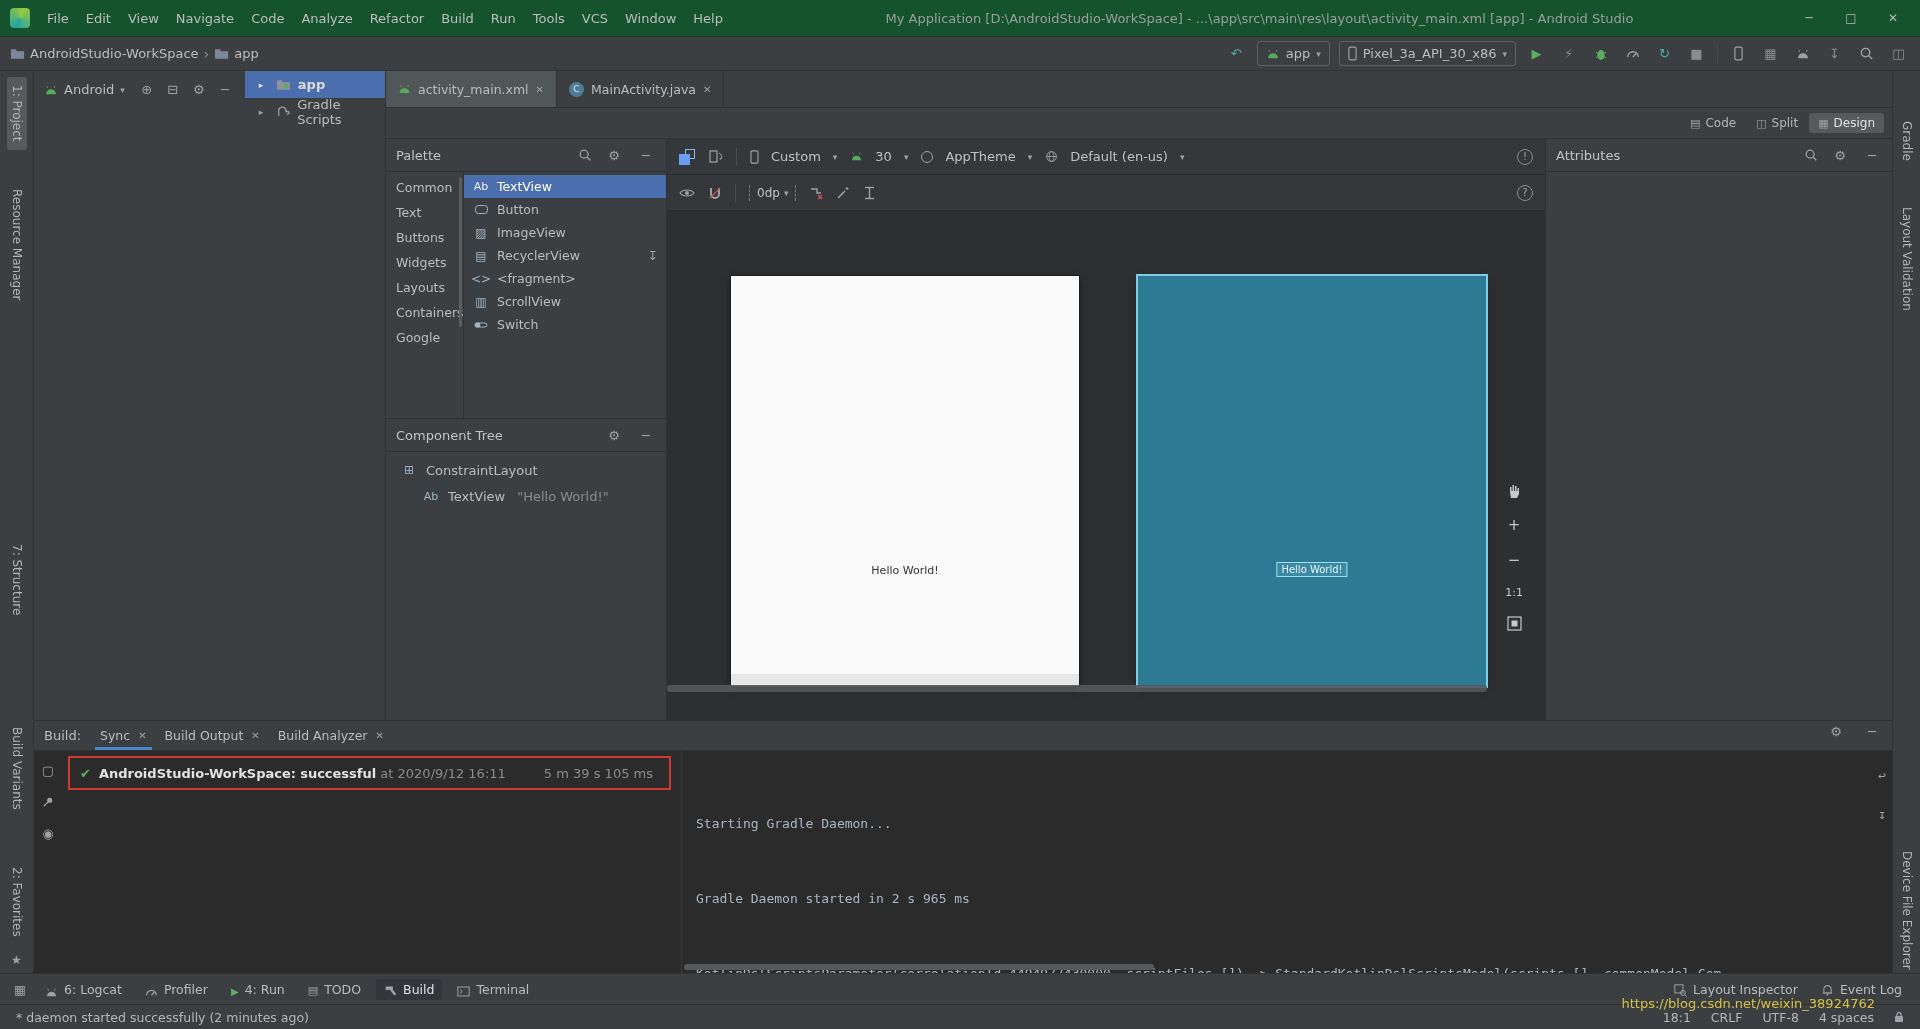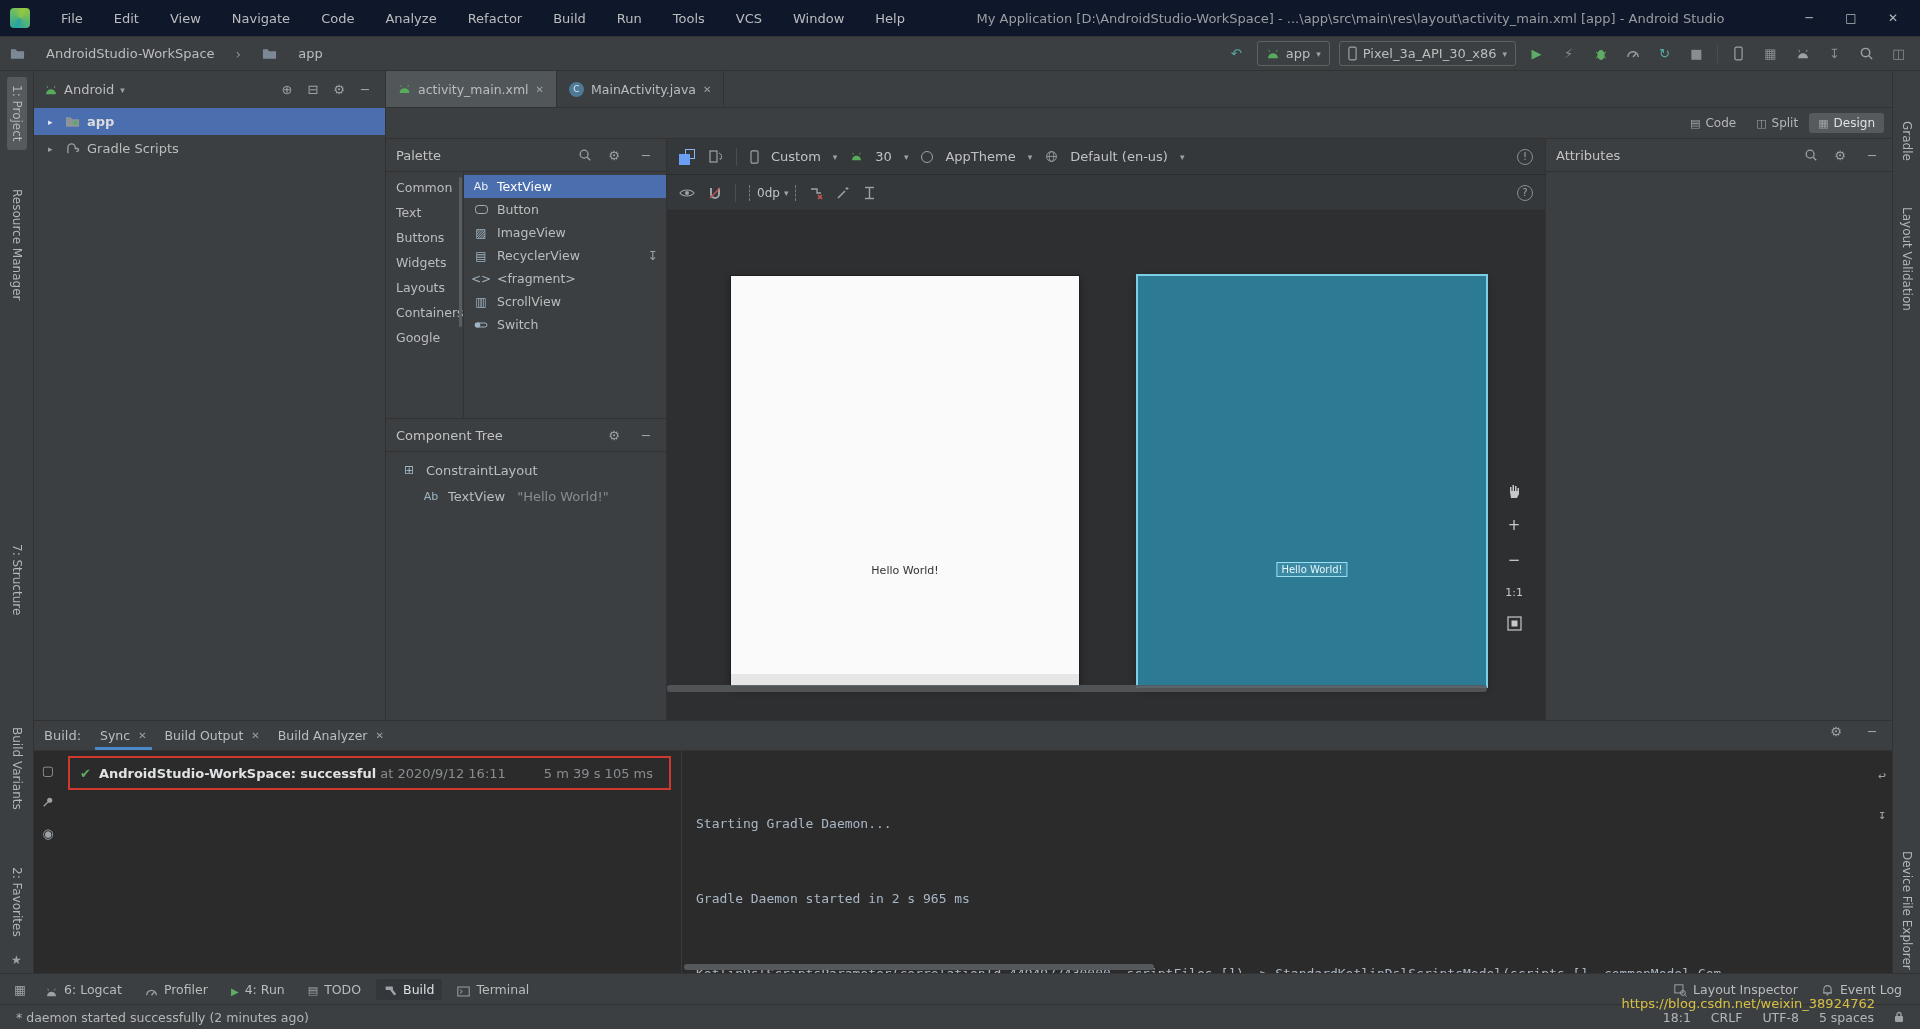--- a/index.html
+++ b/index.html
@@ -3,45 +3,45 @@
 <meta charset="utf-8">
 <style>
 *{margin:0;padding:0;box-sizing:border-box}
 html,body{width:1920px;height:1029px;overflow:hidden}
 body{font-family:"DejaVu Sans","Liberation Sans",sans-serif;font-size:13px;color:#bbbdbf;background:#3c3f41}
 .app{width:1920px;height:1029px;display:flex;flex-direction:column;position:relative}
 svg{display:block}
 .sp{flex:1}
 .ico{display:inline-flex;align-items:center;justify-content:center;width:20px;height:20px;color:#9da2a6}
 
-.titlebar{height:37px;background:#0f172a;border-bottom:1px solid #323232;display:flex;align-items:center;padding:0 6px;gap:15px;flex:none}
+.titlebar{height:37px;background:#14532d;border-bottom:1px solid #323232;display:flex;align-items:center;padding:0 6px;gap:1px;flex:none}
 .as-logo{width:20px;height:20px;border-radius:4px;background:conic-gradient(from 200deg,#27a3a3,#95c93d,#27a3a3);margin:0 8px 0 4px;flex:none}
 .menu{padding:4px 8px;border-radius:3px;white-space:nowrap}
 .win-title{flex:1;text-align:center;color:#9b9ea1;white-space:nowrap;overflow:hidden;text-overflow:ellipsis;padding:0 16px}
 .winctl{display:flex}
 .winctl span{width:42px;text-align:center;color:#b6b8ba;padding:4px 0;font-size:12px}
 
 .toolbar{height:34px;border-bottom:1px solid #323232;display:flex;align-items:center;padding:0 10px;gap:9px;flex:none}
-.crumb{display:flex;align-items:center;gap:21px}
+.crumb{display:flex;align-items:center;gap:5px}
 .csep{color:#8a8d90;font-size:14px}
 .dd{display:flex;align-items:center;gap:6px;border:1px solid #5e6162;border-radius:3px;height:25px;padding:0 8px}
 .cv{font-size:9px;color:#9da2a6}
 .tbico{display:inline-flex;align-items:center;justify-content:center;width:23px;height:23px;border-radius:3px}
 .vsep{width:1px;height:18px;background:#4a4d4f}
 
 .middle{flex:1;display:flex;min-height:0}
 .stripe{width:34px;background:#3c3f41;position:relative;flex:none}
 .stripe.l{border-right:1px solid #323232}
 .stripe.rr{border-left:1px solid #323232;width:28px}
 .vtab{position:absolute;left:50%;transform:translateX(-50%);writing-mode:vertical-rl;font-size:12px;color:#b4b6b8;padding:8px 3px;border-radius:3px;white-space:nowrap}
 .vtab.active{background:#565a5d}
 .center{flex:1;display:flex;flex-direction:column;min-width:0}
 .work{flex:1;display:flex;min-height:0}
 
-.pp{width:352px;flex:none;border-right:1px solid #323232;display:flex;flex-direction:column;background:#3c3f41}
+.pp{width:352px;flex:none;border-right:1px solid #323232;display:flex;flex-direction:row;background:#3c3f41}
 .pp-h{height:37px;display:flex;align-items:center;gap:6px;padding:0 10px}
 .trow{height:27px;display:flex;align-items:center;gap:7px;padding-left:14px}
 .trow.sel{background:#4b6eaf;color:#fff}
 .trow b{color:#d9dbdd}
 .chev{font-size:9px;color:#9da2a6;width:10px;flex:none}
 .trow.sel .chev{color:#dfe6f2}
 
 .edcol{flex:1;display:flex;flex-direction:column;min-width:0}
 .tabrow{height:37px;display:flex;border-bottom:1px solid #323232;background:#3c3f41}
 .etab{display:flex;align-items:center;gap:7px;padding:0 12px;border-right:1px solid #323232;font-size:12.5px}
@@ -640,21 +640,21 @@
       <span>Event Log</span>
     </div>
   </div>
 
   <div class="status">
     <span>* daemon started successfully (2 minutes ago)</span>
     <div class="sp"></div>
     <span class="seg">18:1</span>
     <span class="seg">CRLF</span>
     <span class="seg">UTF-8</span>
-    <span class="seg">5 spaces</span>
+    <span class="seg">4 spaces</span>
     <span>
         <svg width="10" height="12" viewBox="0 0 10 12">
           <rect x="1" y="5" width="8" height="6" rx="1" fill="#9da2a6"></rect>
           <path d="M3 5V3.5a2 2 0 0 1 4 0V5" fill="none" stroke="#9da2a6" stroke-width="1.3"></path>
         </svg>
       </span>
   </div>
 
   <div class="watermark">https://blog.csdn.net/weixin_38924762</div>
 

